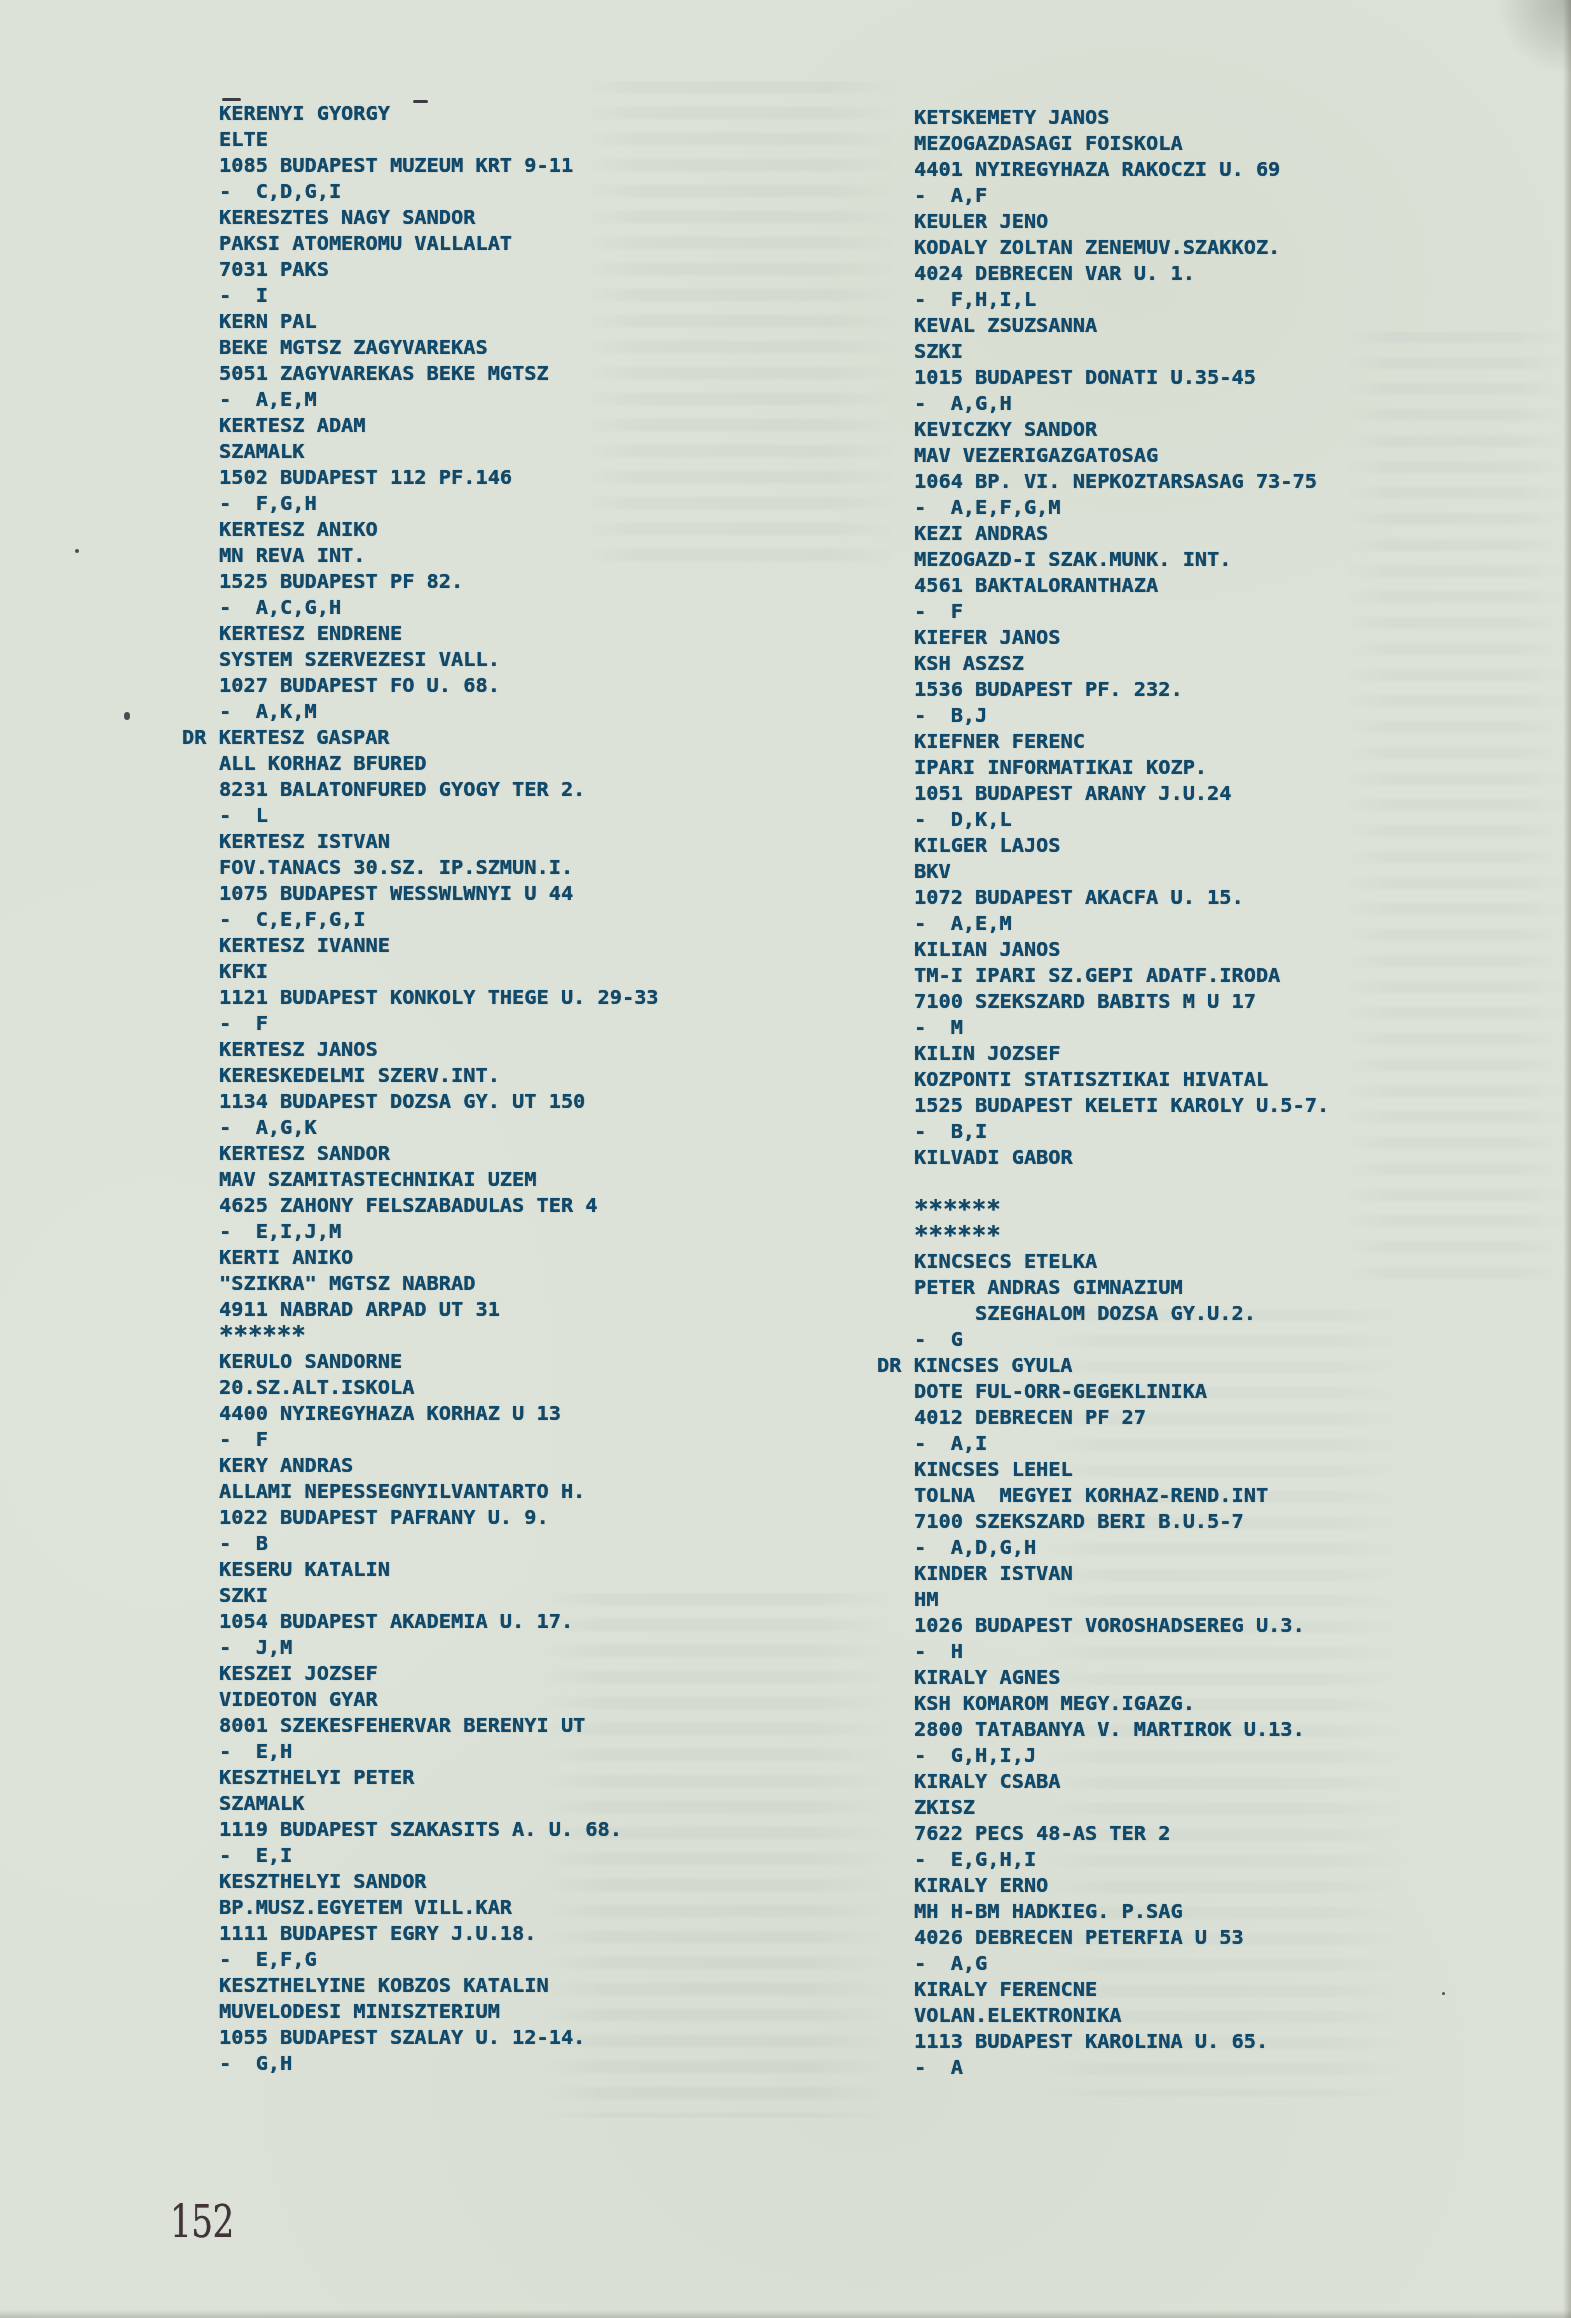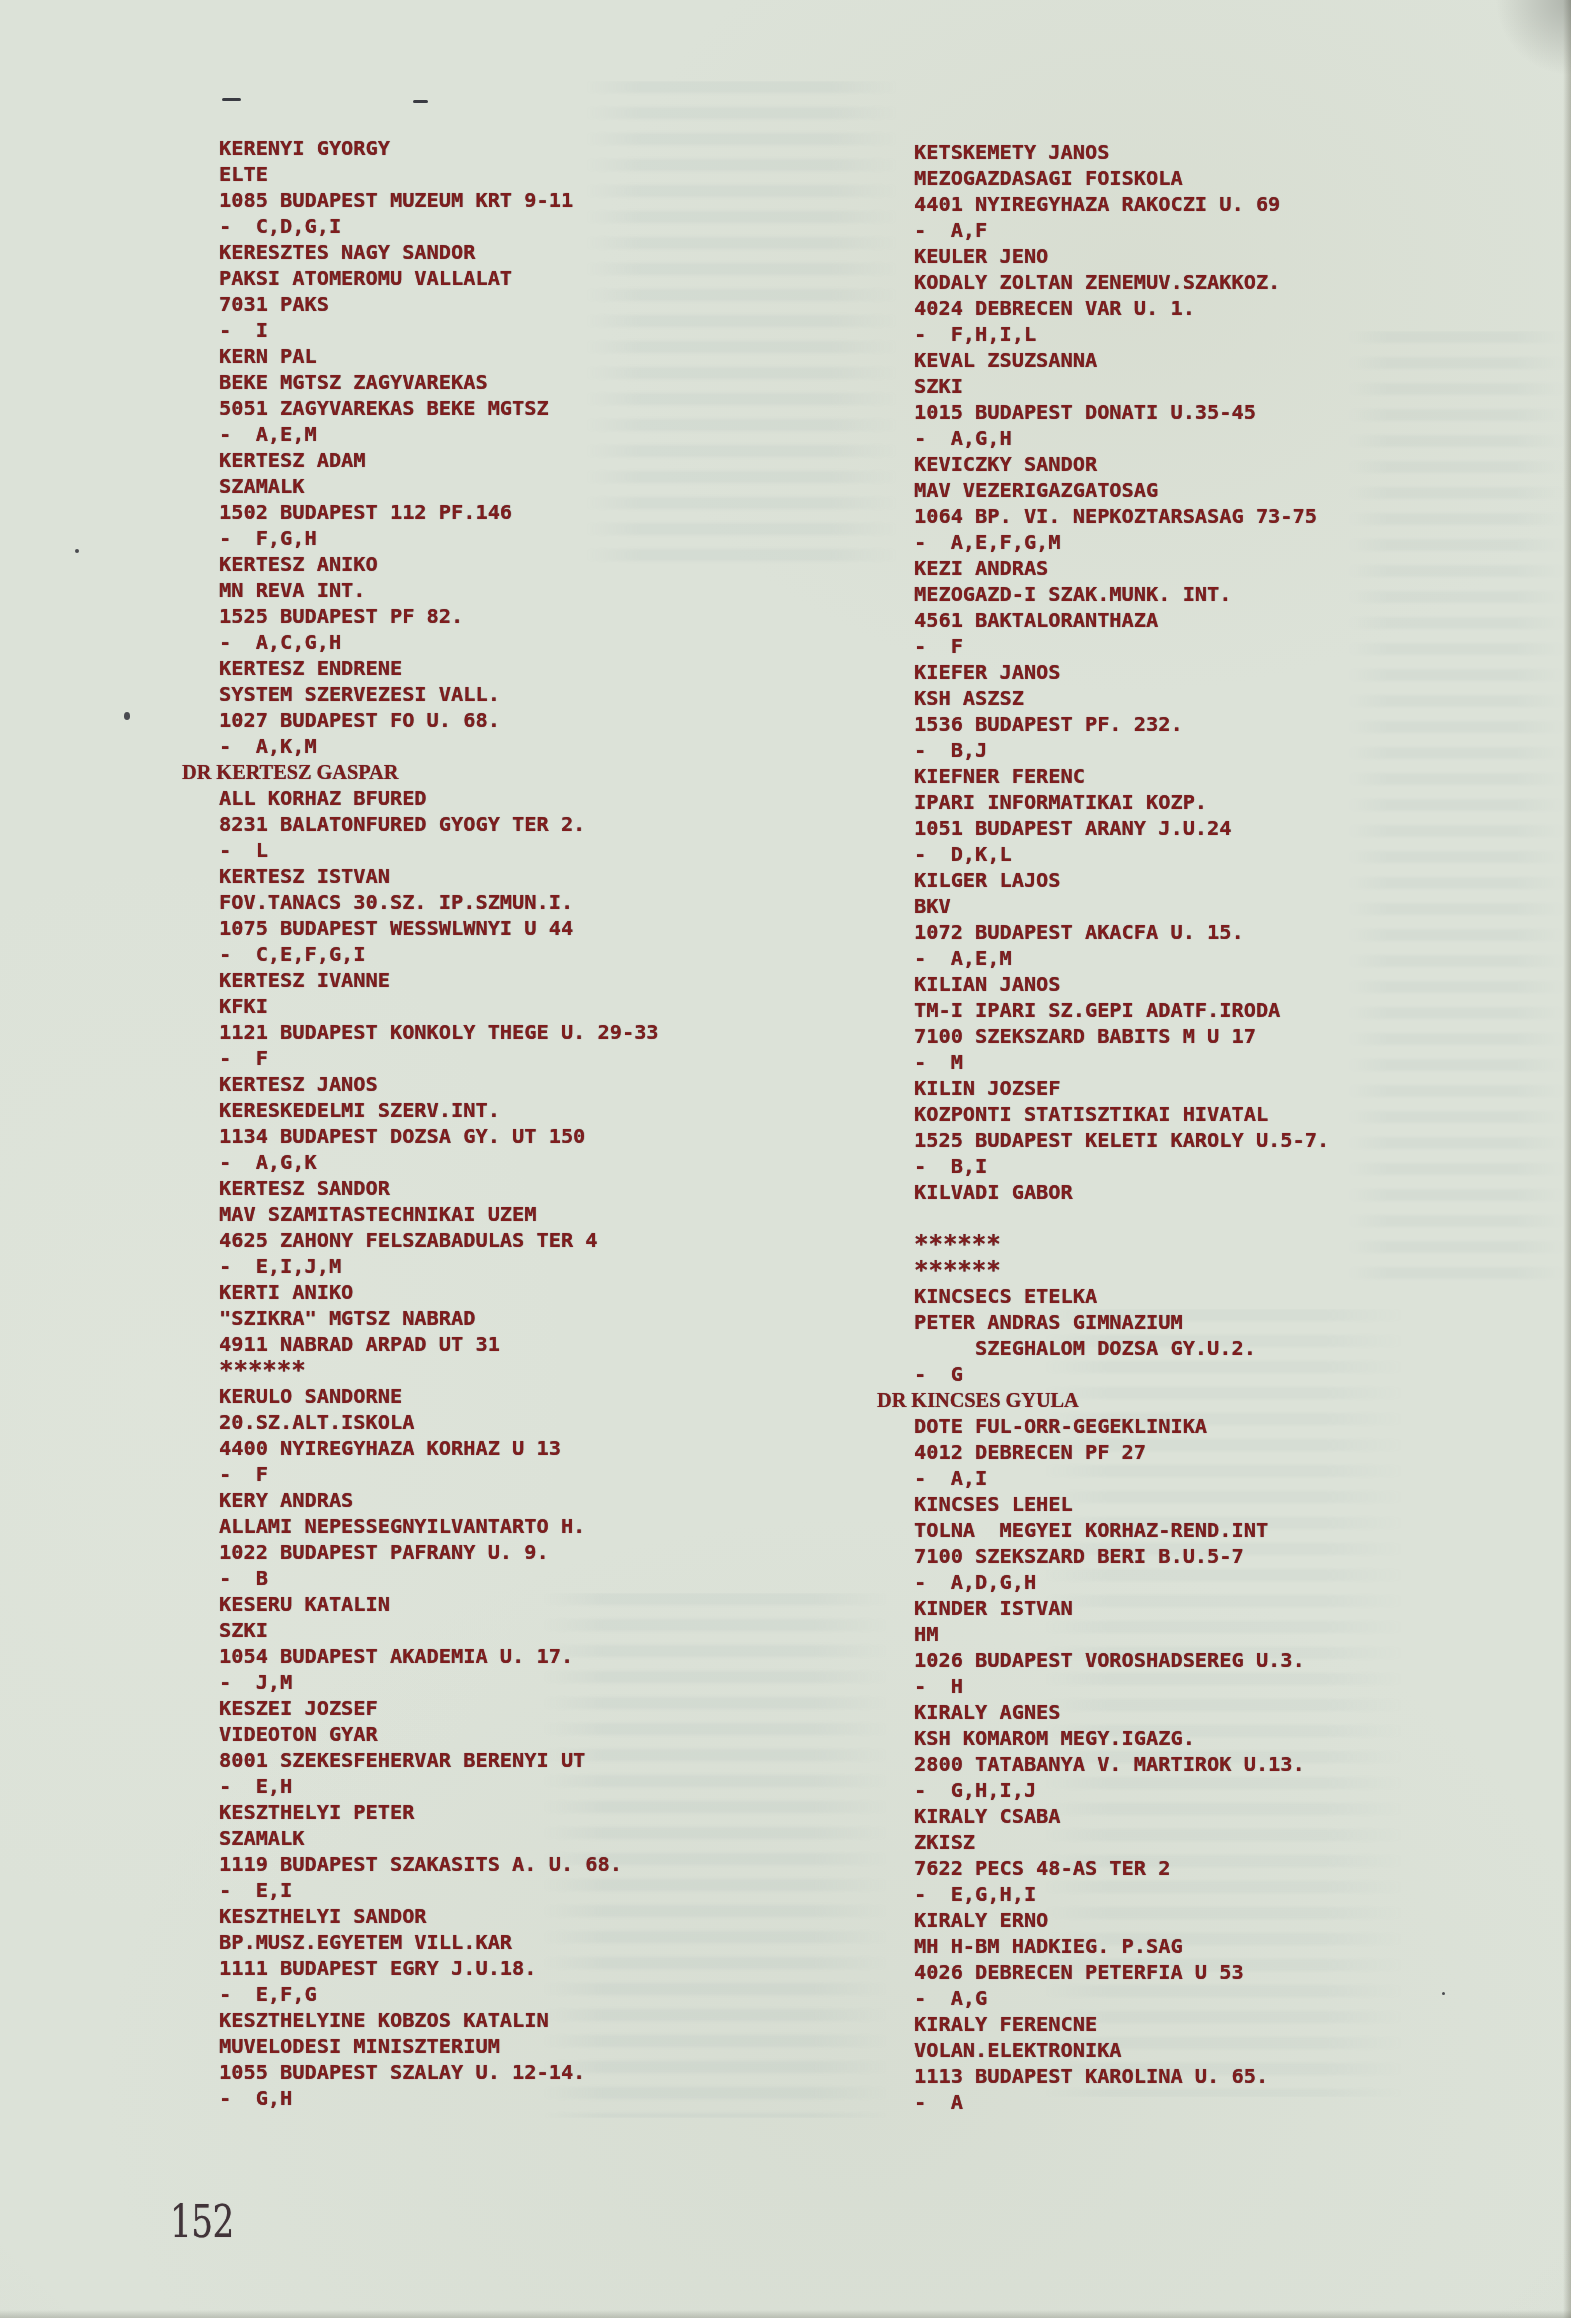--- a/index.html
+++ b/index.html
@@ -31,26 +31,25 @@
       rgba(122,146,154,0) 12px, rgba(122,146,154,0) 26px);
     -webkit-mask-image:linear-gradient(90deg, transparent 0%, #000 18%, #000 78%, transparent 100%);
     mask-image:linear-gradient(90deg, transparent 0%, #000 18%, #000 78%, transparent 100%);
   }
   .ghost.g2{opacity:.42}
   .ghost.g4{opacity:.38}
   
   .col{
     position:absolute;white-space:pre;
     font:bold 20.3px/26px "DejaVu Sans Mono",monospace;
-    color:#7f1d1d;
+    color:#0c4a6e;
     text-shadow:0 0 0.8px rgba(44,45,54,.75), 0.4px 0.4px 0 rgba(44,45,54,.22);
-    margin-top:35px;
   }
   .col .line{height:26px;padding-left:37px;}
-  .col .line.hang{padding-left:0;font-family:Liberation Serif, serif;}
+  .col .line.hang{padding-left:0;}
   .col .line.stars{font-size:24px;}
   
   .pageno{
     position:absolute;left:170px;top:2200px;
     font-family:"DejaVu Serif",serif;font-size:44px;line-height:1;
     color:#413439;letter-spacing:-0.8px;
     transform:scaleX(.78);transform-origin:left top;
     text-shadow:0 0 0.8px rgba(60,45,55,.6);
   }
   

